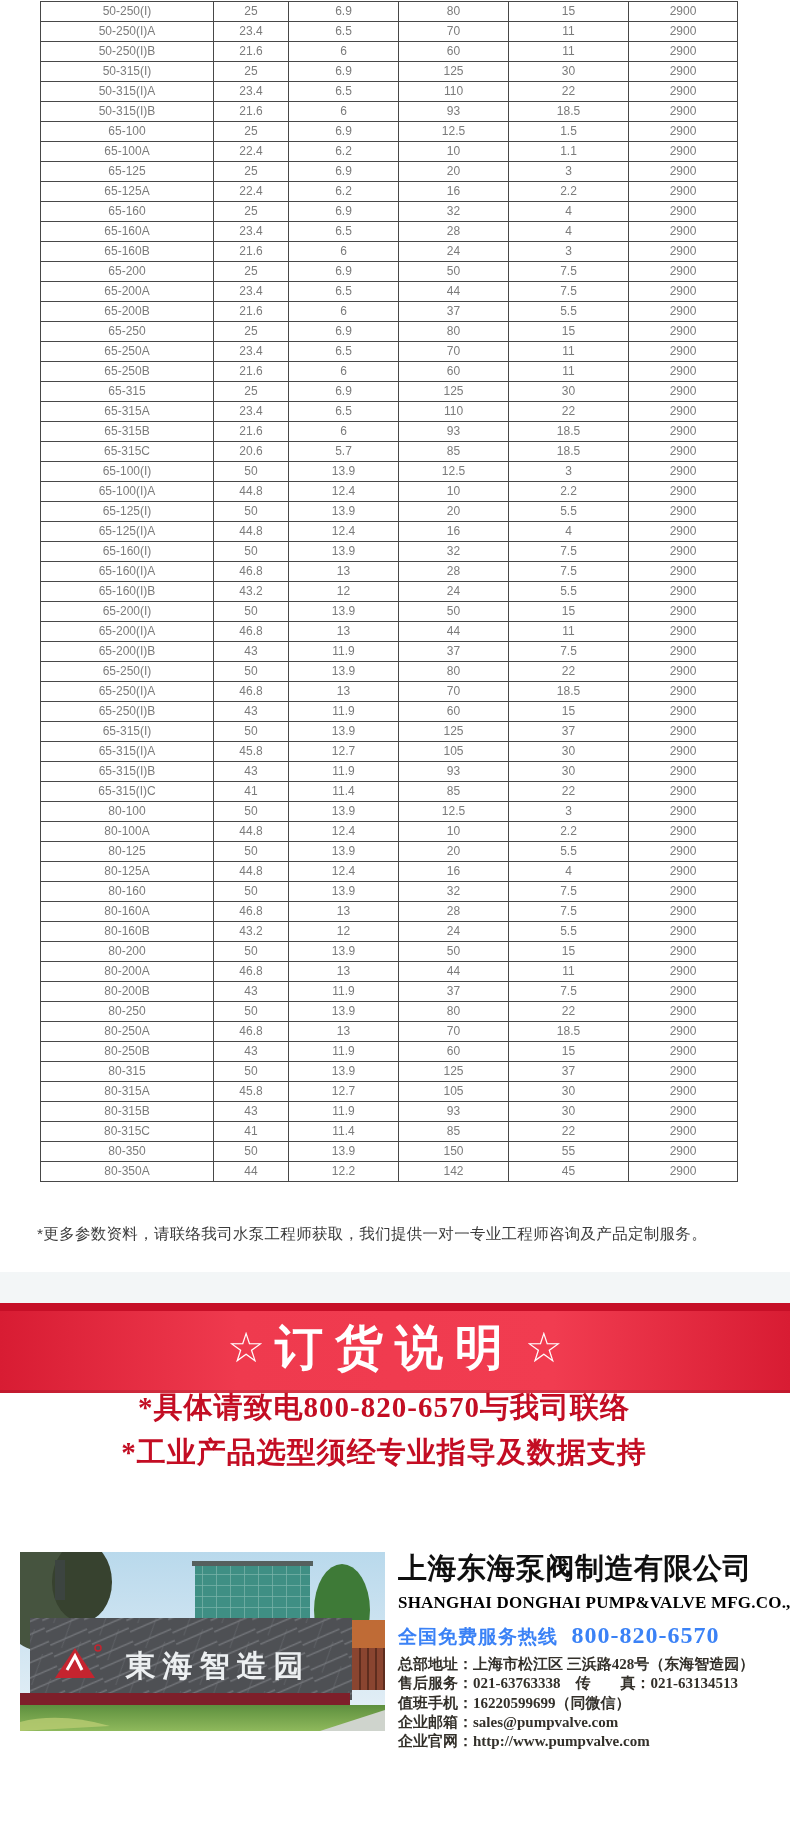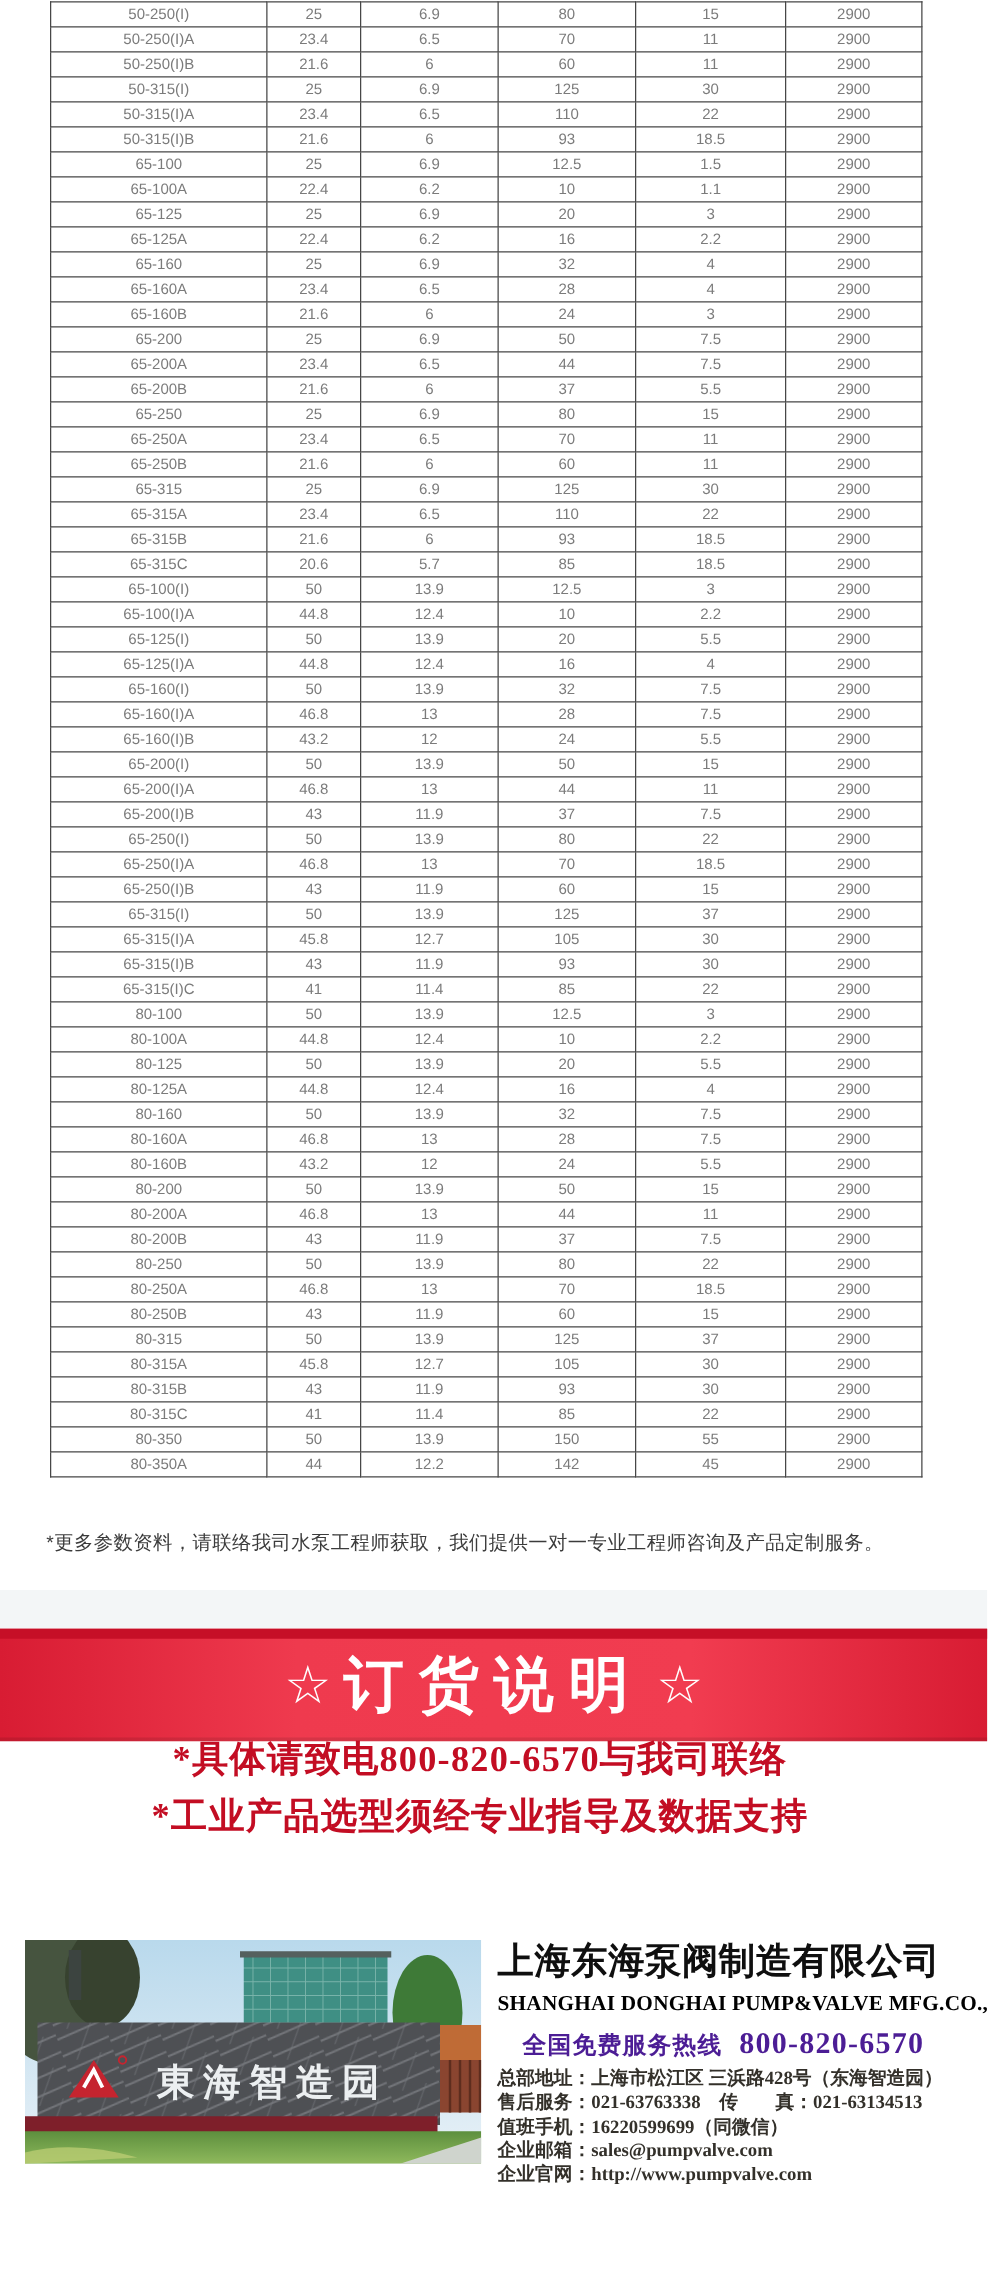--- a/index.html
+++ b/index.html
@@ -39,21 +39,21 @@
           color:#c30d23;letter-spacing:1px;white-space:nowrap;}
   .notice.l1{top:1433px;}
   .notice.l2{top:1388px;}
 
   
   .photo{position:absolute;left:20px;top:1552px;width:365px;height:179px;display:block;}
   .cinfo{position:absolute;left:398px;top:1549px;width:380px;}
   .cname{font-size:29px;font-weight:bold;color:#0f0f0f;letter-spacing:0.5px;white-space:nowrap;}
   .cen{font-family:"Liberation Serif",serif;font-size:17px;font-weight:bold;color:#000000;
        margin-top:4px;letter-spacing:0.2px;white-space:nowrap;}
-  .hotline{margin-top:9px;color:#4c1d95;font-weight:bold;white-space:nowrap;margin-left:20px;}
+  .hotline{margin-top:9px;color:#3b82f6;font-weight:bold;white-space:nowrap;}
   .hl-label{font-size:19px;letter-spacing:1px;}
   .hl-num{font-family:"Liberation Serif",serif;font-size:24px;margin-left:9px;letter-spacing:1px;}
   .details{margin-top:5px;font-family:"Liberation Serif",serif;font-weight:bold;
            font-size:15px;color:#33302a;line-height:19.3px;white-space:nowrap;}
 </style>
 </head>
 <body>
 
 <div class="page">
 

